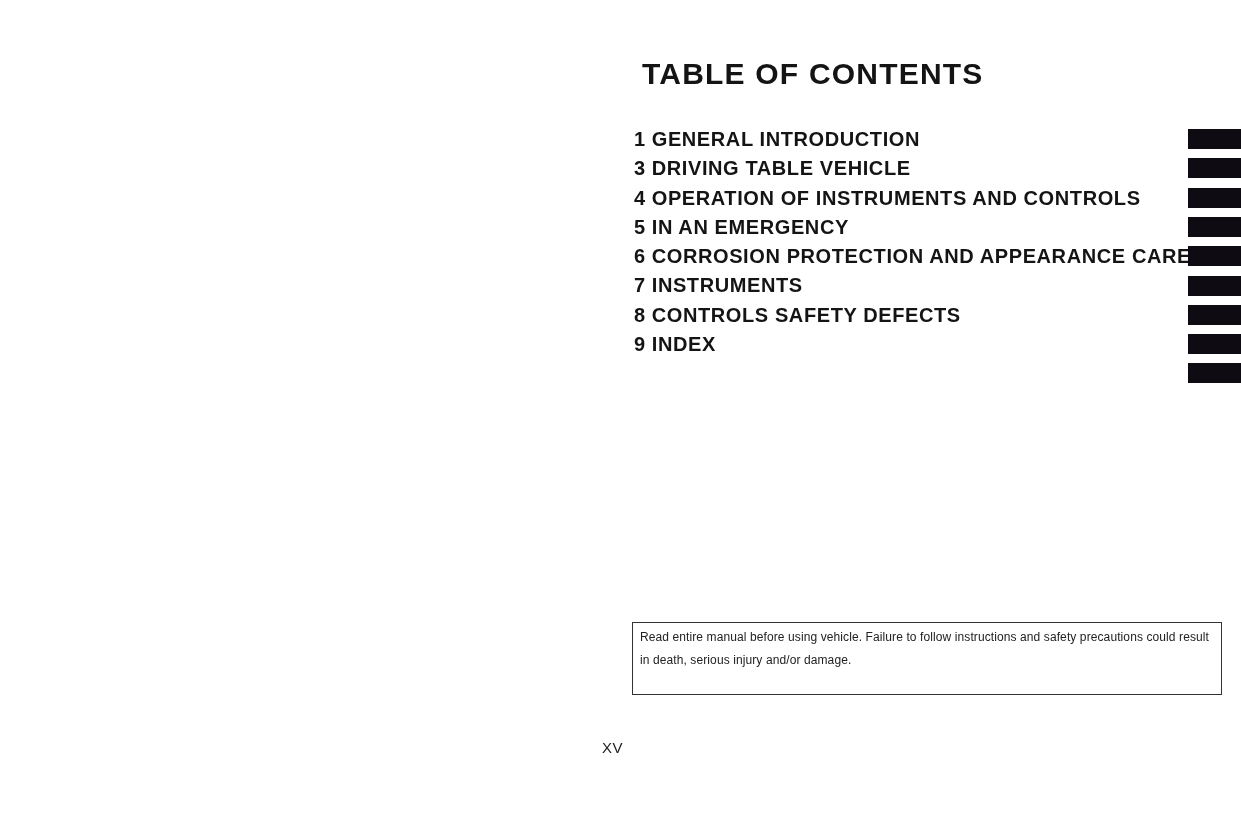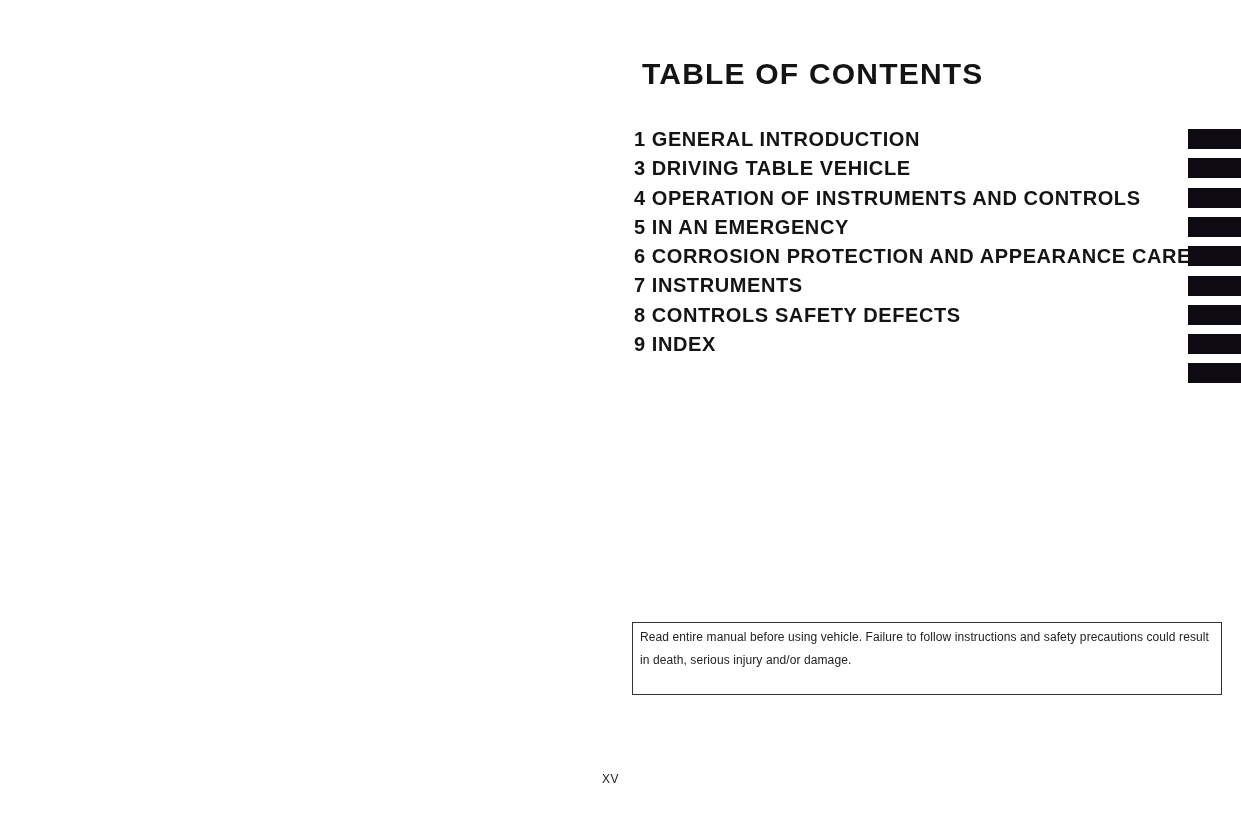--- a/index.html
+++ b/index.html
@@ -66,22 +66,22 @@
       border: 1.5px solid #333333;
       padding: 3px 7px 6px 7px;
       font-size: 12px;
       line-height: 23px;
       color: #222222;
       letter-spacing: 0.1px;
     }
     .page-number {
       position: absolute;
       left: 602px;
-      top: 772px;
-      font-size: 12px;
+      top: 739px;
+      font-size: 15px;
       color: #222222;
       letter-spacing: 0.5px;
     }
   </style>
 </head>
 <body>
 
 <h1 class="page-title">TABLE OF CONTENTS</h1>
 
 <ul class="toc-list">

